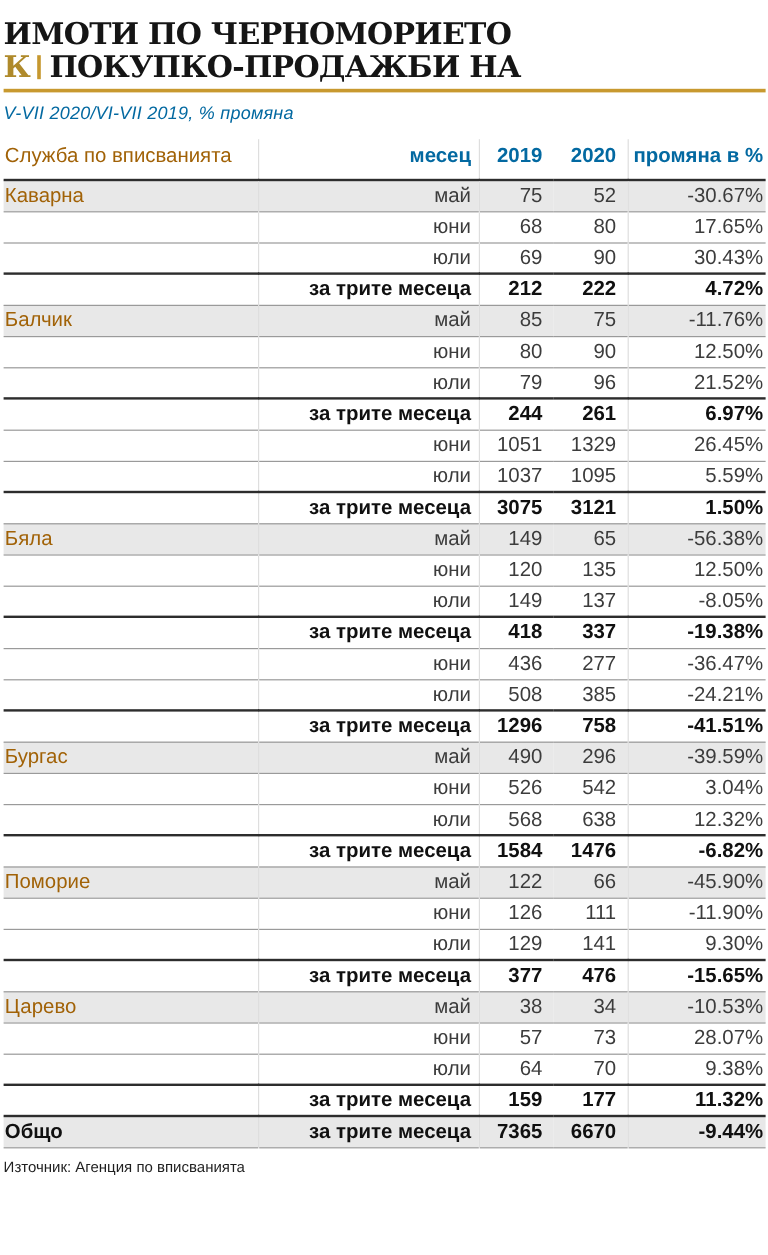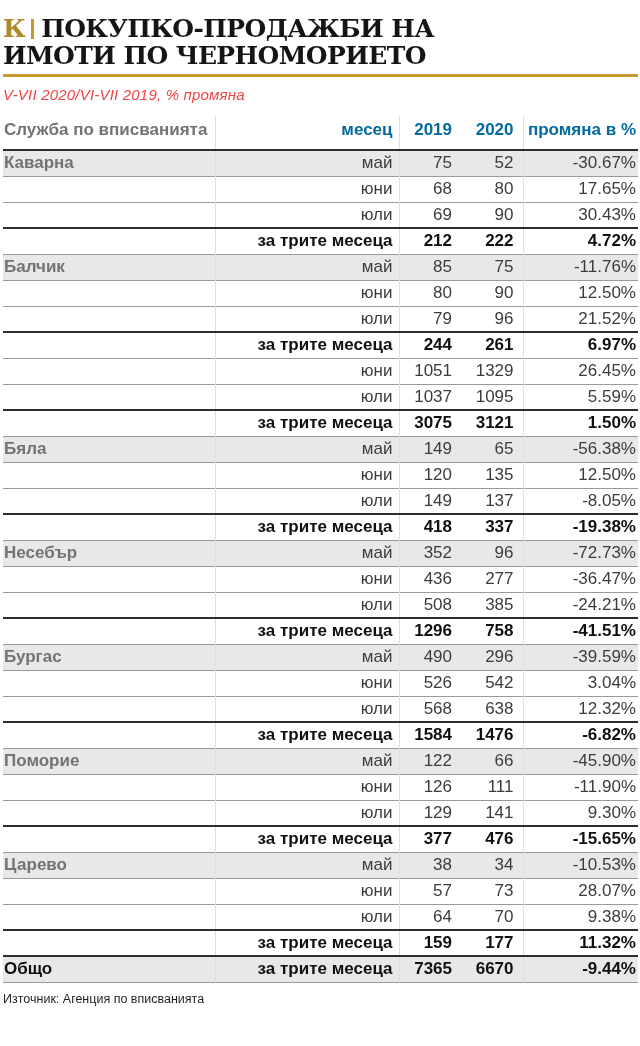--- a/index.html
+++ b/index.html
@@ -18,21 +18,21 @@
     color:#151515; letter-spacing:-0.6px;
   }
   .brand { color:#AF8A2B; }
   .brand-bar {
     display:inline-block; width:3px; height:20px;
     background:#C6982F; margin:0 7px 0 6px; vertical-align:-2px;
   }
   .gold-rule { height:3px; background:#C8992F; margin-top:5px; }
   .subtitle {
     margin-top:9px; font-size:15px; font-style:italic;
-    color:#ef4444; letter-spacing:0.2px;
+    color:#0369a1; letter-spacing:0.2px;
   }
 
   
   table { width:100%; border-collapse:collapse; table-layout:fixed; margin-top:13px; }
   col.w-name  { width:212px; }
   col.w-month { width:184px; }
   col.w-y1    { width:62px; }
   col.w-y2    { width:62px; }
   col.w-pct   { width:115px; }
 
@@ -41,21 +41,21 @@
     padding:4px 0 9px 0; vertical-align:bottom;
   }
   thead tr { border-bottom:2px solid #2d2d2d; }
 
   td { font-size:17px; height:26px; padding:0; vertical-align:middle; }
   tr.row { border-bottom:1px solid #9a9a9a; }
   tr.shade { background:#e8e8e8; }
   tr.total { border-top:2px solid #2d2d2d; }
   tr.total td { font-weight:bold; color:#101010; }
 
-  .c-name  { text-align:left;  font-weight:bold; color:#737373; padding-left:1px; }
+  .c-name  { text-align:left;  font-weight:normal; color:#a16207; padding-left:1px; }
   .c-month { text-align:right; padding-right:6px; }
   .c-num   { text-align:right; padding-right:9px; }
   .c-pct   { text-align:right; padding-right:2px; }
 
   
   td.c-month, th.c-month, td.c-num.vl, th.vl, td.c-pct, th.c-pct {
     border-left:1px solid #dedede;
   }
 
   
@@ -63,24 +63,24 @@
     margin-top:9px; padding-right:2px;
     font-size:12.5px; color:#1f1f1f;
   }
 </style>
 </head>
 <body>
 
 <div class="page">
 
   <div class="title">
+    <div>ИМОТИ ПО ЧЕРНОМОРИЕТО</div>
     <div>
       <span class="brand">К</span><span class="brand-bar"></span><span>ПОКУПКО-ПРОДАЖБИ НА</span>
     </div>
-    <div>ИМОТИ ПО ЧЕРНОМОРИЕТО</div>
   </div>
 
   <div class="gold-rule"></div>
 
   <div class="subtitle">V-VII 2020/VI-VII 2019, % промяна</div>
 
   <table>
     <colgroup>
       <col class="w-name">
         <col class="w-month">
@@ -196,27 +196,20 @@
           <td class="c-num">137</td>
           <td class="c-pct">-8.05%</td>
         </tr>
         <tr class="row total">
           <td class="c-name"></td>
           <td class="c-month">за трите месеца</td>
           <td class="c-num vl">418</td>
           <td class="c-num">337</td>
           <td class="c-pct">-19.38%</td>
         </tr>
-        <tr class="row shade">
-          <td class="c-name">Несебър</td>
-          <td class="c-month">май</td>
-          <td class="c-num vl">352</td>
-          <td class="c-num">96</td>
-          <td class="c-pct">-72.73%</td>
-        </tr>
         <tr class="row ">
           <td class="c-name"></td>
           <td class="c-month">юни</td>
           <td class="c-num vl">436</td>
           <td class="c-num">277</td>
           <td class="c-pct">-36.47%</td>
         </tr>
         <tr class="row ">
           <td class="c-name"></td>
           <td class="c-month">юли</td>

